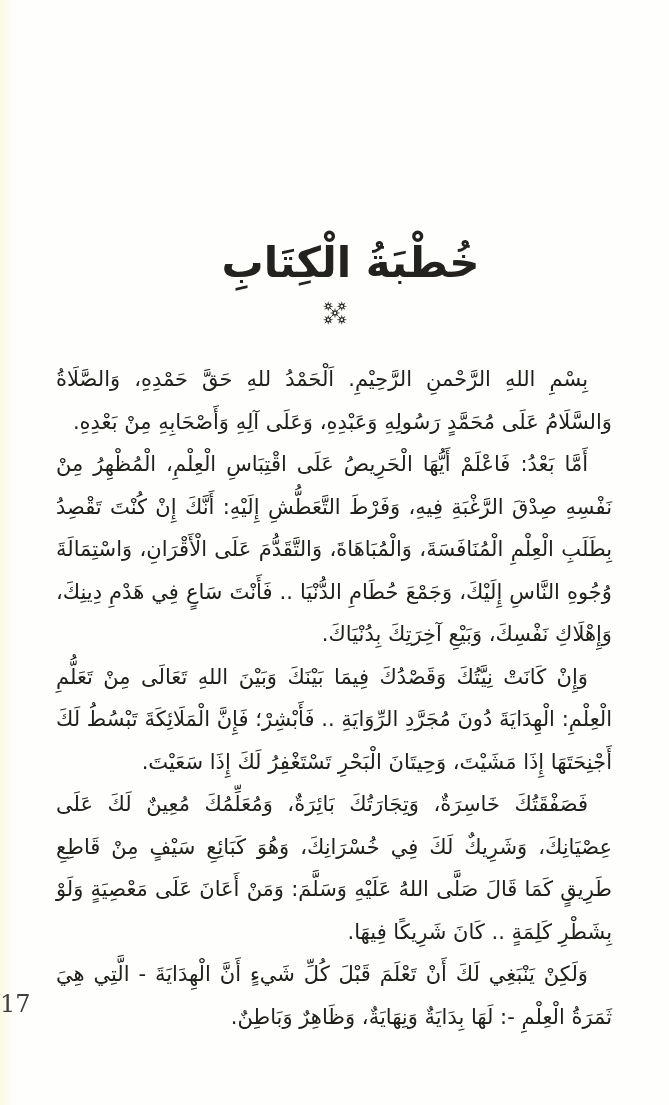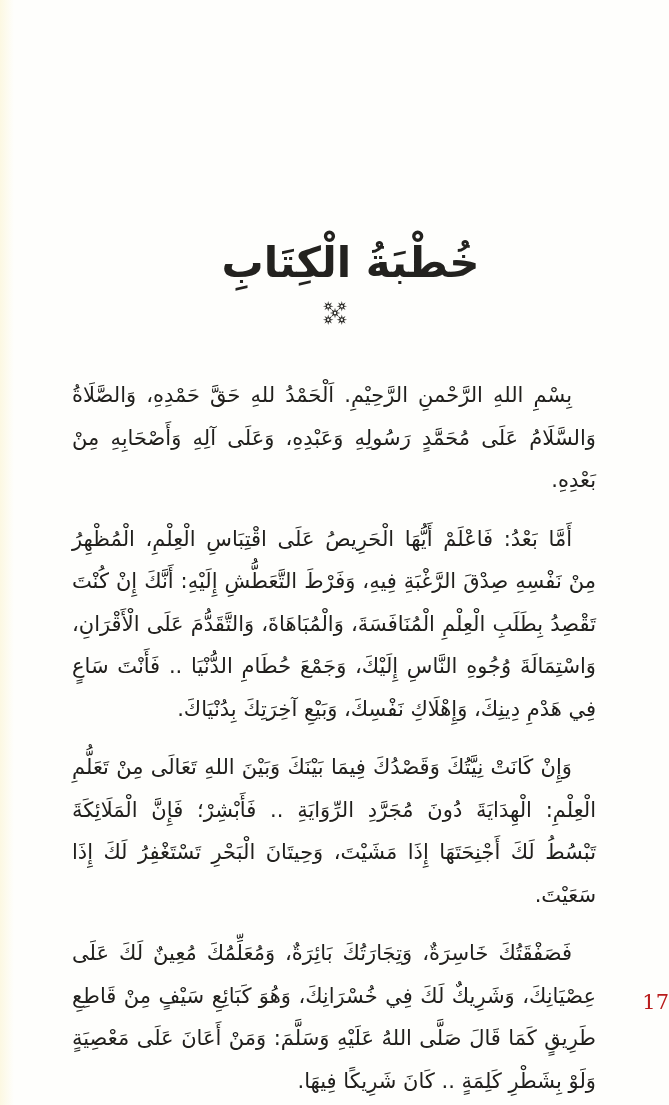--- a/index.html
+++ b/index.html
@@ -41,30 +41,30 @@
   .body-text {
     position: absolute; top: 358px; right: 57px;
     width: 556px;
     direction: rtl;
     text-align: justify;
     font-size: 21px;
     line-height: 42.5px;
     color: #21201d;
   }
   .body-text p {
-    margin: 16px;
+    margin: 0;
     text-indent: 24px;
   }
   .page-number {
     position: absolute; top: 990px; left: 0;
     width: 100%;
-    text-align: right;
+    text-align: left;
     font-family: "DejaVu Serif", serif;
-    font-size: 21px;
-    color: #b91c1c;
+    font-size: 24px;
+    color: #404040;
   }
 </style>
 </head>
 <body>
 
 <div class="book-page">
 
   <div class="page-edge-tint"></div>
 
   <h1 class="chapter-title">خُطْبَةُ الْكِتَابِ</h1>
@@ -85,17 +85,18 @@
       <circle cx="28" cy="28" r="1.4" fill="#fefefc"></circle>
       <circle cx="20" cy="20" r="1.4" fill="#fefefc"></circle>
     </svg>
   </div>
 
   <div class="body-text">
     <p>بِسْمِ اللهِ الرَّحْمنِ الرَّحِيْمِ. اَلْحَمْدُ للهِ حَقَّ حَمْدِهِ، وَالصَّلَاةُ وَالسَّلَامُ عَلَى مُحَمَّدٍ رَسُولِهِ وَعَبْدِهِ، وَعَلَى آلِهِ وَأَصْحَابِهِ مِنْ بَعْدِهِ.</p>
     <p>أَمَّا بَعْدُ: فَاعْلَمْ أَيُّهَا الْحَرِيصُ عَلَى اقْتِبَاسِ الْعِلْمِ، الْمُظْهِرُ مِنْ نَفْسِهِ صِدْقَ الرَّغْبَةِ فِيهِ، وَفَرْطَ التَّعَطُّشِ إِلَيْهِ: أَنَّكَ إِنْ كُنْتَ تَقْصِدُ بِطَلَبِ الْعِلْمِ الْمُنَافَسَةَ، وَالْمُبَاهَاةَ، وَالتَّقَدُّمَ عَلَى الْأَقْرَانِ، وَاسْتِمَالَةَ وُجُوهِ النَّاسِ إِلَيْكَ، وَجَمْعَ حُطَامِ الدُّنْيَا .. فَأَنْتَ سَاعٍ فِي هَدْمِ دِينِكَ، وَإِهْلَاكِ نَفْسِكَ، وَبَيْعِ آخِرَتِكَ بِدُنْيَاكَ.</p>
     <p>وَإِنْ كَانَتْ نِيَّتُكَ وَقَصْدُكَ فِيمَا بَيْنَكَ وَبَيْنَ اللهِ تَعَالَى مِنْ تَعَلُّمِ الْعِلْمِ: الْهِدَايَةَ دُونَ مُجَرَّدِ الرِّوَايَةِ .. فَأَبْشِرْ؛ فَإِنَّ الْمَلَائِكَةَ تَبْسُطُ لَكَ أَجْنِحَتَهَا إِذَا مَشَيْتَ، وَحِيتَانَ الْبَحْرِ تَسْتَغْفِرُ لَكَ إِذَا سَعَيْتَ.</p>
     <p>فَصَفْقَتُكَ خَاسِرَةٌ، وَتِجَارَتُكَ بَائِرَةٌ، وَمُعَلِّمُكَ مُعِينٌ لَكَ عَلَى عِصْيَانِكَ، وَشَرِيكٌ لَكَ فِي خُسْرَانِكَ، وَهُوَ كَبَائِعِ سَيْفٍ مِنْ قَاطِعِ طَرِيقٍ كَمَا قَالَ صَلَّى اللهُ عَلَيْهِ وَسَلَّمَ: وَمَنْ أَعَانَ عَلَى مَعْصِيَةٍ وَلَوْ بِشَطْرِ كَلِمَةٍ .. كَانَ شَرِيكًا فِيهَا.</p>
+    <p>وَلَكِنْ يَنْبَغِي لَكَ أَنْ تَعْلَمَ قَبْلَ كُلِّ شَيءٍ أَنَّ الْهِدَايَةَ - الَّتِي هِيَ ثَمَرَةُ الْعِلْمِ -: لَهَا بِدَايَةٌ وَنِهَايَةٌ، وَظَاهِرٌ وَبَاطِنٌ.</p>
   </div>
 
   <div class="page-number">17</div>
 
 </div>
 
 </body></html>

